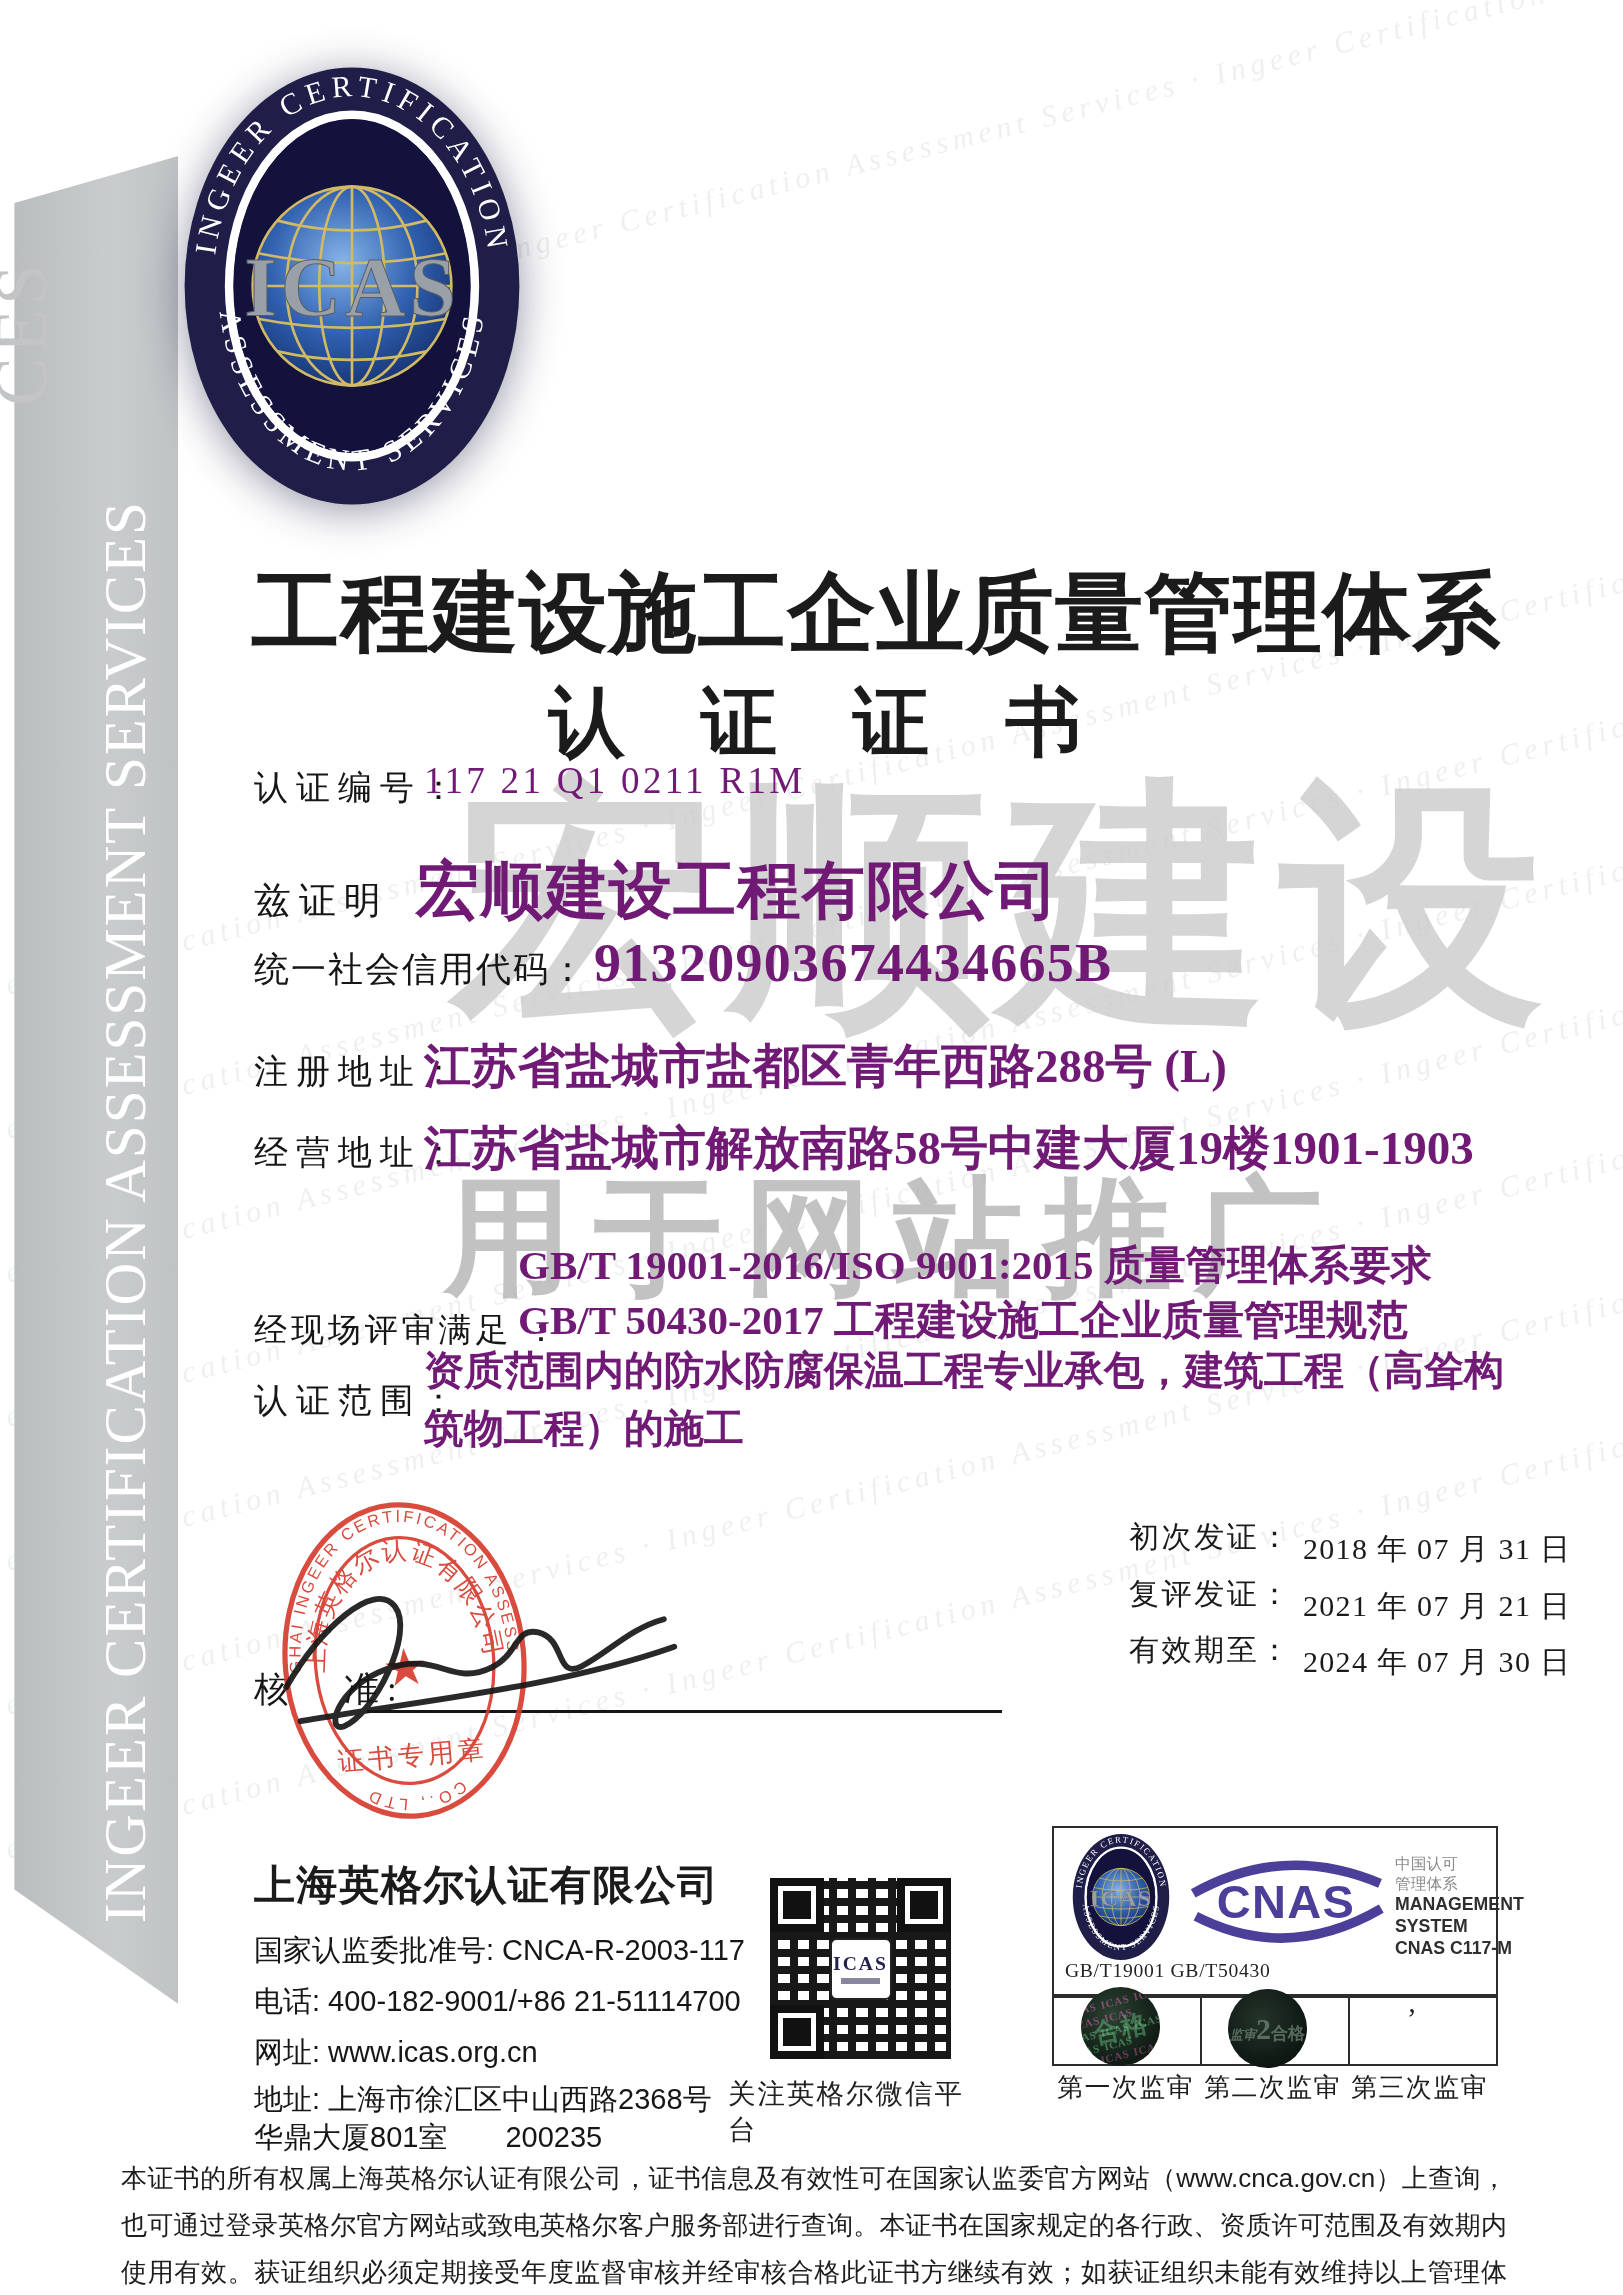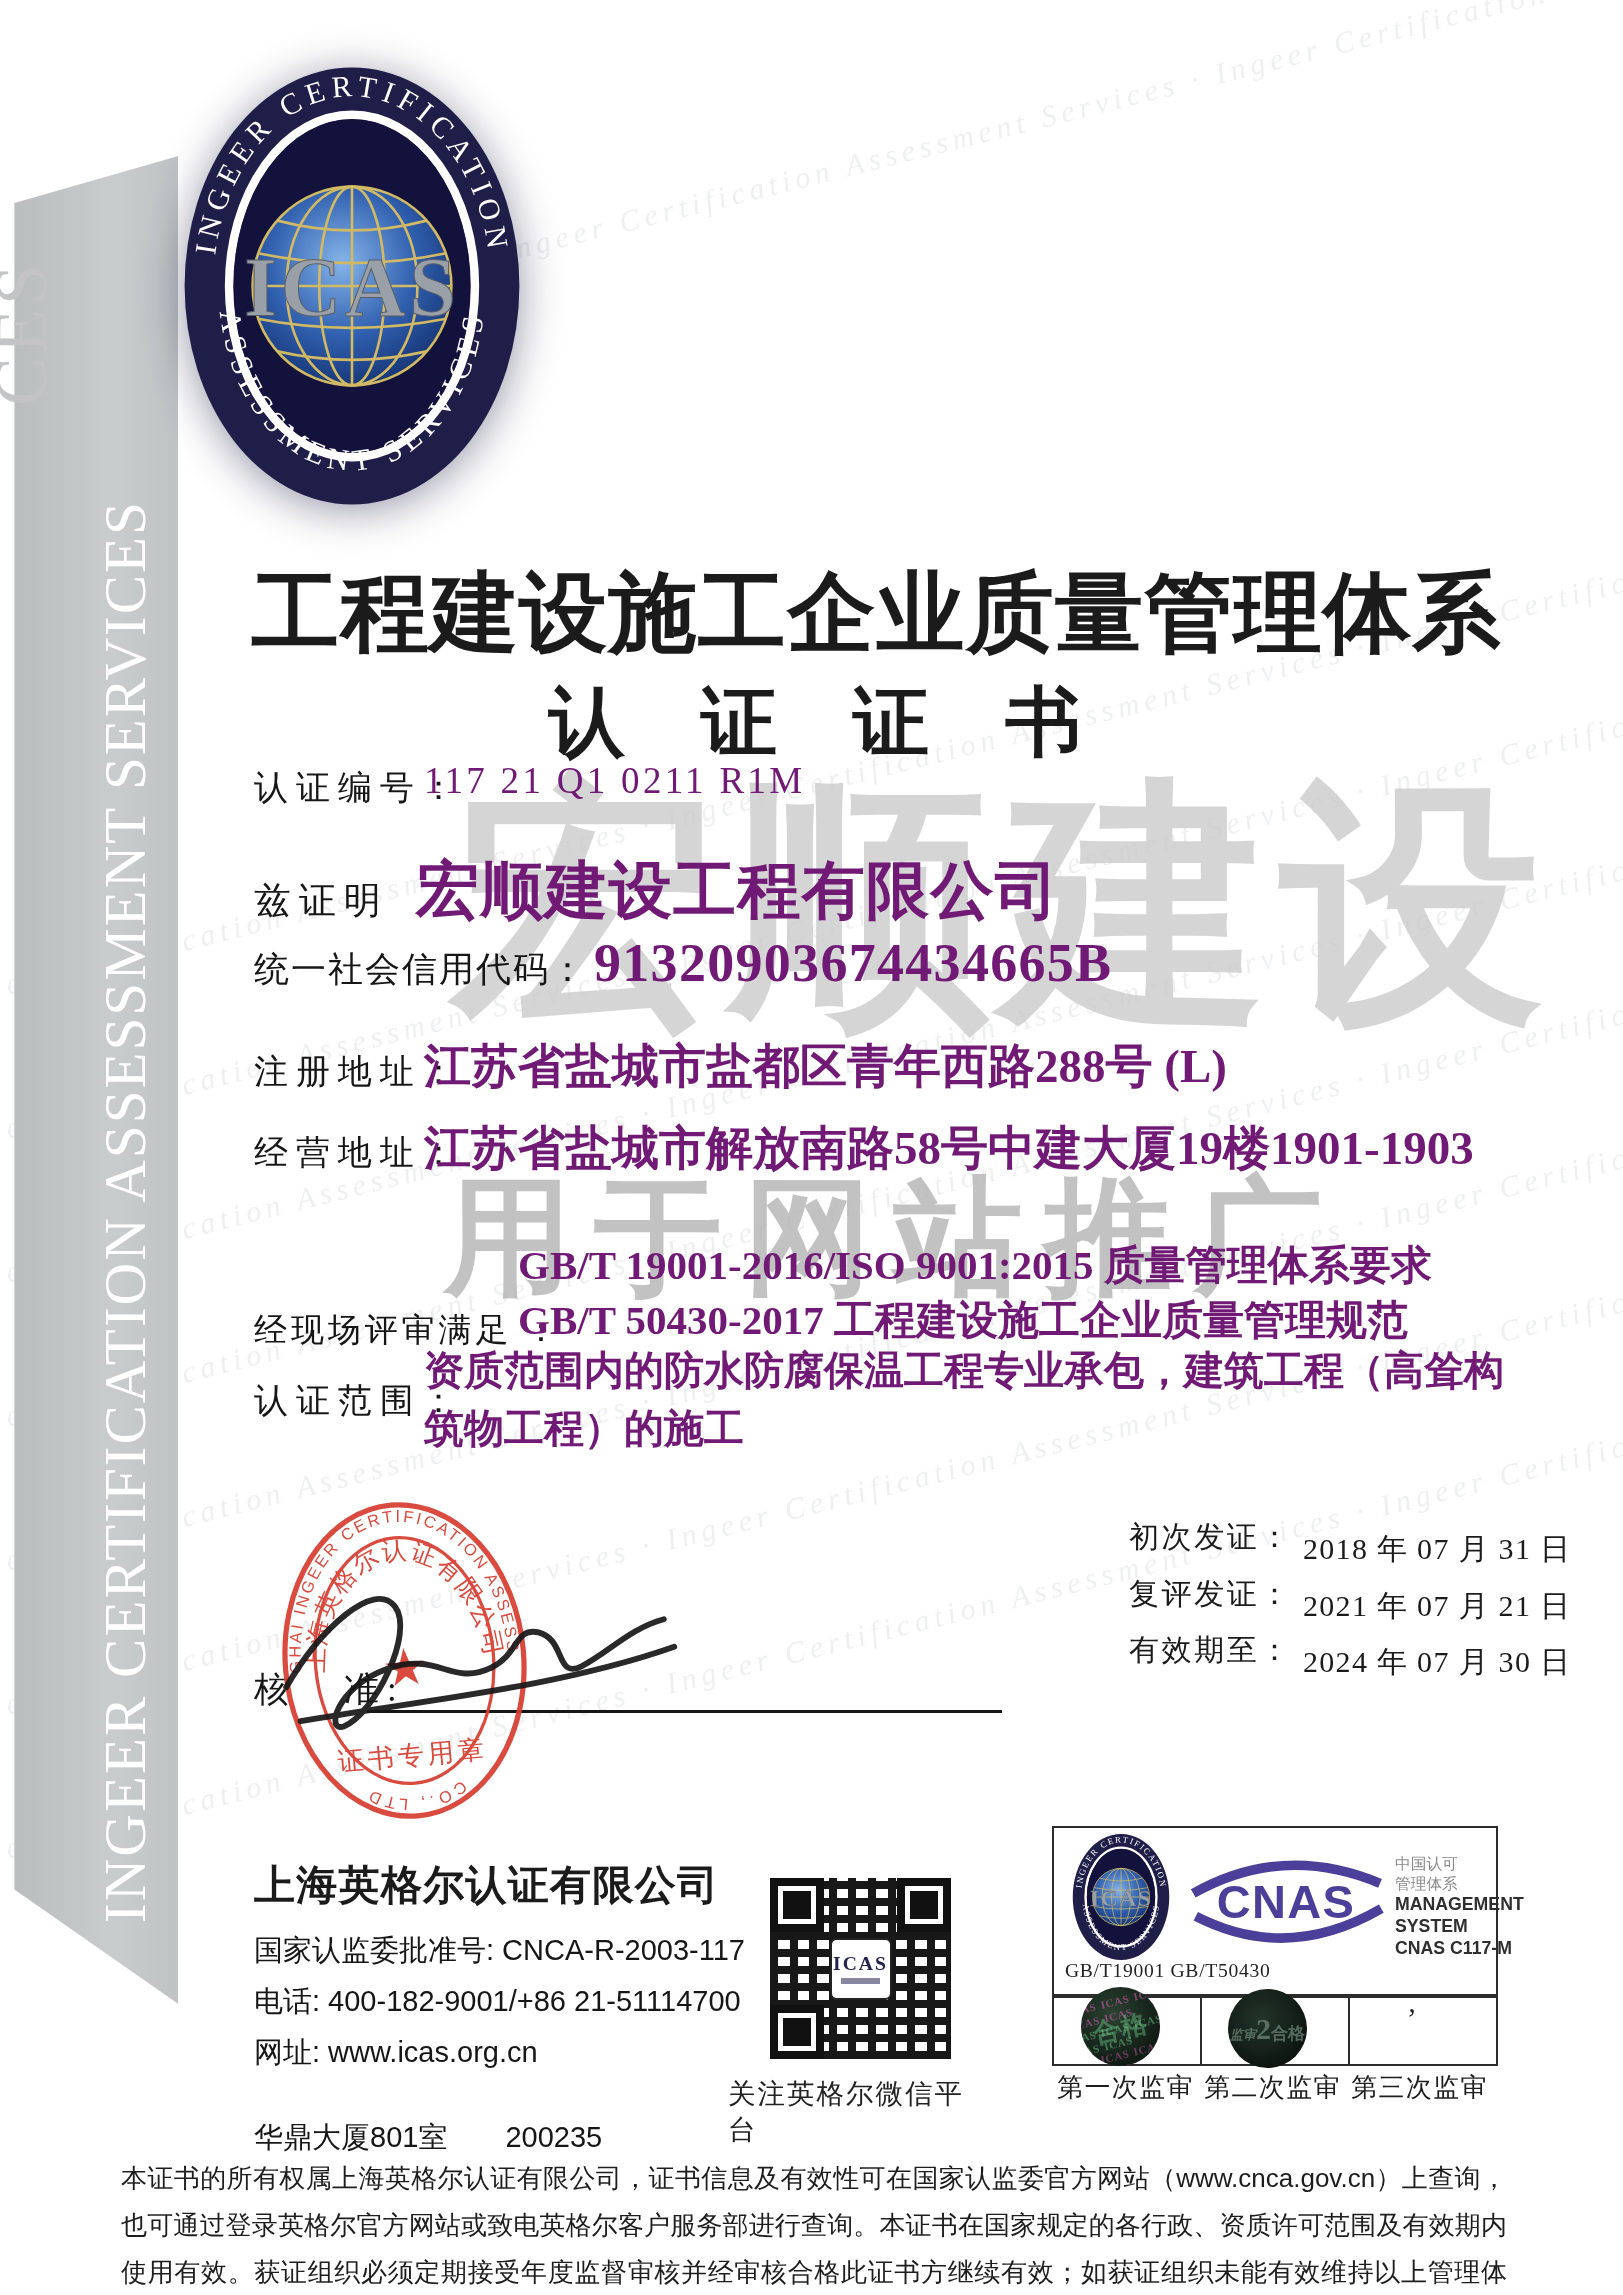--- a/index.html
+++ b/index.html
@@ -236,20 +236,21 @@
         <path d="M 332 180 C 374 160, 368 118, 404 126 C 446 136, 430 198, 470 178 C 510 158, 544 120, 596 106"></path>
         <path d="M 40 262 C 210 232, 430 212, 612 148"></path>
       </g>
     </svg>
   </div>
 
   <div id="issuer-name" class="abs">上海英格尔认证有限公司</div>
   <div class="abs iline" style="top:1931px;">国家认监委批准号: CNCA-R-2003-117</div>
   <div class="abs iline" style="top:1982px;">电话: 400-182-9001/+86 21-51114700</div>
   <div class="abs iline" style="top:2033px;">网址: www.icas.org.cn</div>
+  <div class="abs iline" style="top:2080px;">地址: 上海市徐汇区中山西路2368号</div>
   <div class="abs iline" style="top:2118px;">华鼎大厦801室　　200235</div>
 
   <div id="qr" class="abs">
     <div id="qr-pat"></div>
     <div class="finder" style="left:3.9px;top:3.9px;"></div>
     <div class="finder" style="right:3.9px;top:3.9px;"></div>
     <div class="finder" style="left:3.9px;bottom:3.9px;"></div>
     <div id="qr-center">
       <span>ICAS</span>
         <i></i>

